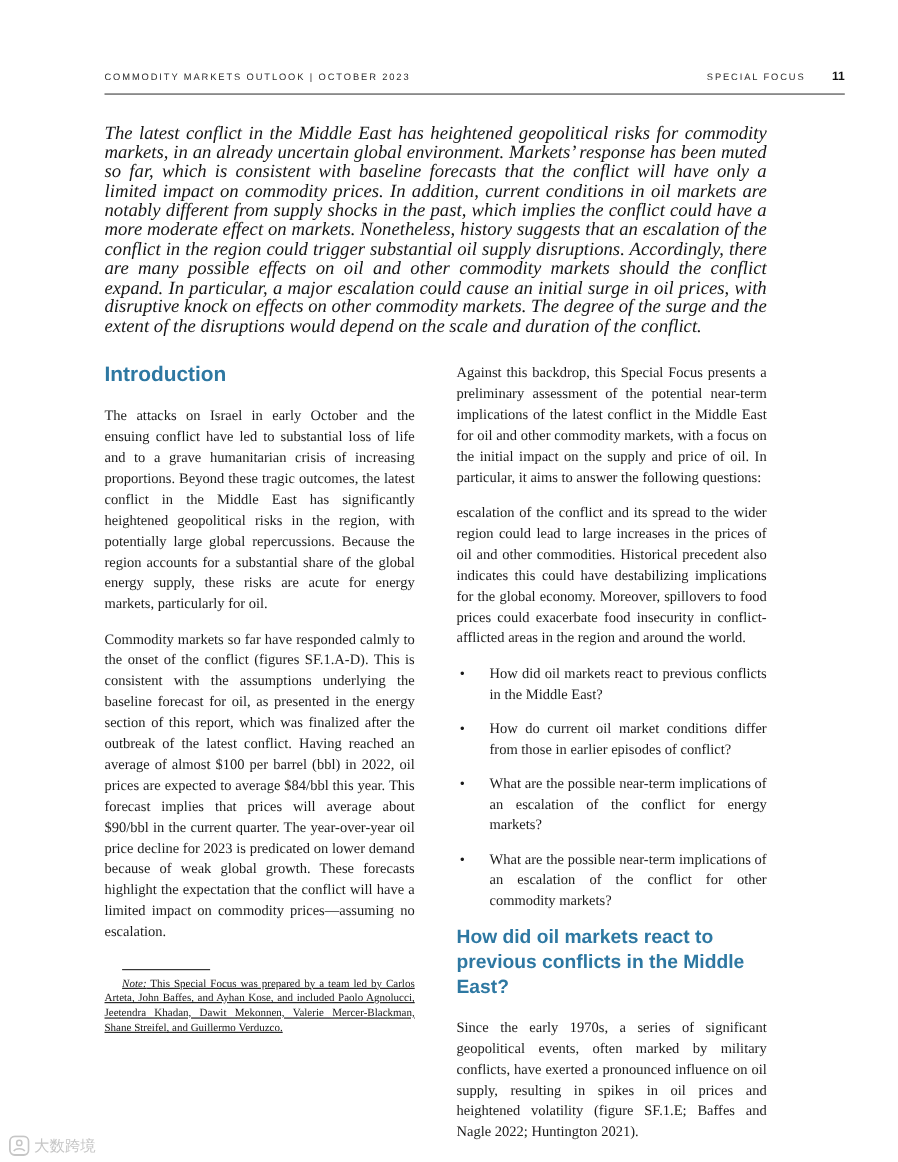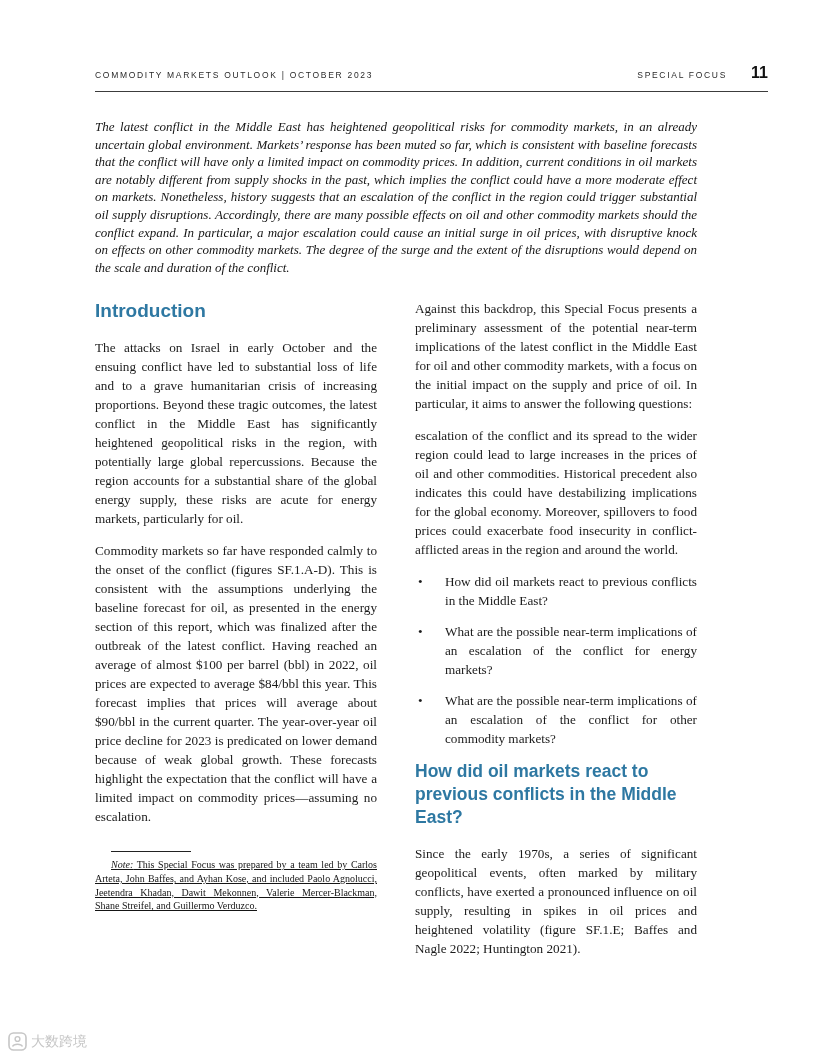--- a/index.html
+++ b/index.html
@@ -12,25 +12,25 @@
   
   .page-header{
     margin:64px 48px 0 95px;
     display:flex; justify-content:space-between; align-items:baseline;
     font-family:"Liberation Sans", sans-serif;
     border-bottom:1px solid var(--rule); padding-bottom:9px;
   }
   .running-left{font-size:8.5px; letter-spacing:1.7px; color:#2a2a2a;}
   .running-right{display:flex; align-items:baseline; gap:24px;}
   .running-section{font-size:8.5px; letter-spacing:1.7px; color:#2a2a2a;}
-  .page-number{font-size:16px; font-weight:bold; color:#111;}
+  .page-number{font-size:11px; font-weight:bold; color:#111;}
   
   .content{margin:0 119px 0 95px;}
   .abstract{
-    margin-top:26px; font-style:italic; font-size:13px; line-height:17.6px;
+    margin-top:26px; font-style:italic; font-size:17px; line-height:17.6px;
     text-align:justify; color:#151515;
   }
   .columns{display:flex; gap:38px; margin-top:23px; align-items:flex-start;}
   .col{width:290px; font-size:13.2px; line-height:19px; text-align:justify;}
   .col p{margin:0 0 13px 0;}
   .section-heading{
     font-family:"Liberation Sans", sans-serif; color:var(--heading-blue);
     font-size:19px; line-height:24px; font-weight:bold; margin:0 0 15px 0;
     text-align:left;
   }
@@ -85,20 +85,21 @@
           <div class="footnote-body"><span class="note-label">Note:</span><span> This Special Focus was prepared by a team led by Carlos Arteta, John Baffes, and Ayhan Kose, and included Paolo Agnolucci, Jeetendra Khadan, Dawit Mekonnen, Valerie Mercer-Blackman, Shane Streifel, and Guillermo Verduzco.</span></div>
         </div>
       </div>
 
       <div class="col">
         <p>Against this backdrop, this Special Focus presents a preliminary assessment of the potential near-term implications of the latest conflict in the Middle East for oil and other commodity markets, with a focus on the initial impact on the supply and price of oil. In particular, it aims to answer the following questions:</p>
         <p>escalation of the conflict and its spread to the wider region could lead to large increases in the prices of oil and other commodities. Historical precedent also indicates this could have destabilizing implications for the global economy. Moreover, spillovers to food prices could exacerbate food insecurity in conflict-afflicted areas in the region and around the world.</p>
 
         <ul class="questions">
           <li>How did oil markets react to previous conflicts in the Middle East?</li>
+          <li>How do current oil market conditions differ from those in earlier episodes of conflict?</li>
           <li>What are the possible near-term implications of an escalation of the conflict for energy markets?</li>
           <li>What are the possible near-term implications of an escalation of the conflict for other commodity markets?</li>
         </ul>
 
         <h2 class="section-heading2">How did oil markets react to previous conflicts in the Middle East?</h2>
         <p>Since the early 1970s, a series of significant geopolitical events, often marked by military conflicts, have exerted a pronounced influence on oil supply, resulting in spikes in oil prices and heightened volatility (figure SF.1.E; Baffes and Nagle 2022; Huntington 2021).</p>
       </div>
 
     </div>
   </div>

